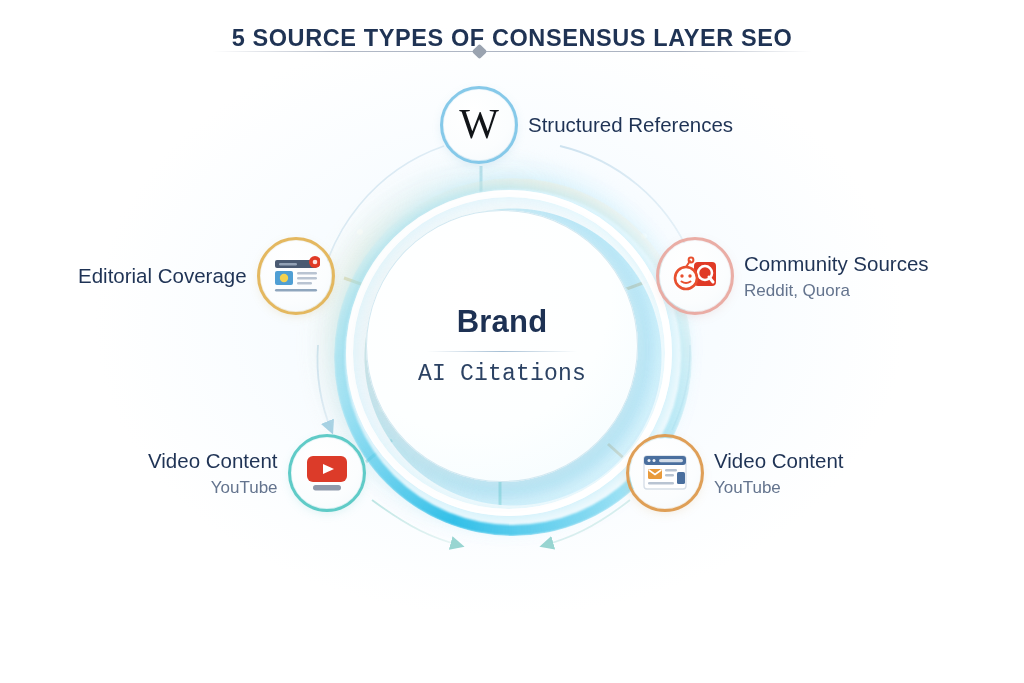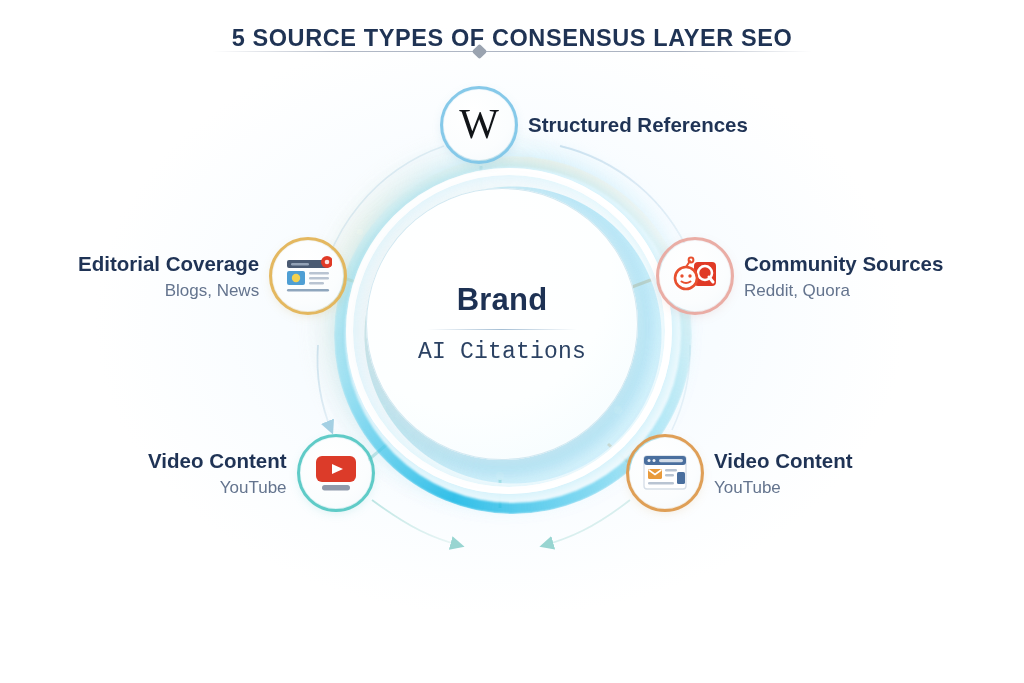--- a/index.html
+++ b/index.html
@@ -61,21 +61,21 @@
     left: 0;
     top: 0;
     width: 1024px;
     height: 683px;
   }
 
   
   .hub {
     position: absolute;
     left: 352px;
-    top: 174px;
+    top: 196px;
     width: 300px;
     height: 300px;
   }
   .hub-glow-outer {
     position: absolute;
     left: -42px;
     top: -42px;
     width: 384px;
     height: 384px;
     border-radius: 50%;
@@ -208,21 +208,21 @@
   .badge.gold  { --ring: #e3b457; box-shadow: 0 3px 12px rgba(200,160,70,0.28); }
   .badge.teal  { --ring: #57c8c4; box-shadow: 0 3px 12px rgba(80,190,190,0.28); }
   .badge.orange{ --ring: #dd9a4e; box-shadow: 0 3px 12px rgba(205,150,70,0.26); }
   .badge.mint  { --ring: #62c5b4; box-shadow: 0 3px 12px rgba(90,190,175,0.28); }
 
   .labels { line-height: 1.28; }
   .labels.right { text-align: right; }
   .labels.center { text-align: center; }
   .l-main {
     font-size: 20.5px;
-    font-weight: bold;
+    font-weight: normal;
     color: #1f3355;
     white-space: nowrap;
   }
   .l-sub {
     font-size: 17px;
     color: #64748e;
     margin-top: 3px;
     white-space: nowrap;
   }
 
@@ -349,21 +349,20 @@
         <rect x="25" y="17" width="20" height="2.4" rx="1.2" fill="#b9c4d2"></rect>
         <rect x="25" y="22" width="20" height="2.4" rx="1.2" fill="#b9c4d2"></rect>
         <rect x="25" y="27" width="15" height="2.4" rx="1.2" fill="#b9c4d2"></rect>
         <rect x="3" y="34" width="42" height="2.6" rx="1.3" fill="#8fa6bd"></rect>
         <circle cx="43" cy="7" r="6" fill="#e03a26"></circle>
         <circle cx="43" cy="7" r="2.3" fill="#ffffff" opacity=".85"></circle>
       </svg>
     </div>
     <div class="labels right">
       <div class="l-main">Editorial Coverage</div>
-      <div class="l-sub">Blogs, News</div>
     </div>
   </div>
 
   <div class="node rtl" id="node-video-left">
     <div class="badge teal">
       <svg width="48" height="42" viewBox="0 0 48 42">
         <rect x="4" y="4" width="40" height="26" rx="6" fill="#dc3b29"></rect>
         <path d="M20 12 L31 17 L20 22 Z" fill="#ffffff"></path>
         <rect x="10" y="33" width="28" height="5.5" rx="2.7" fill="#8f9aab"></rect>
       </svg>

